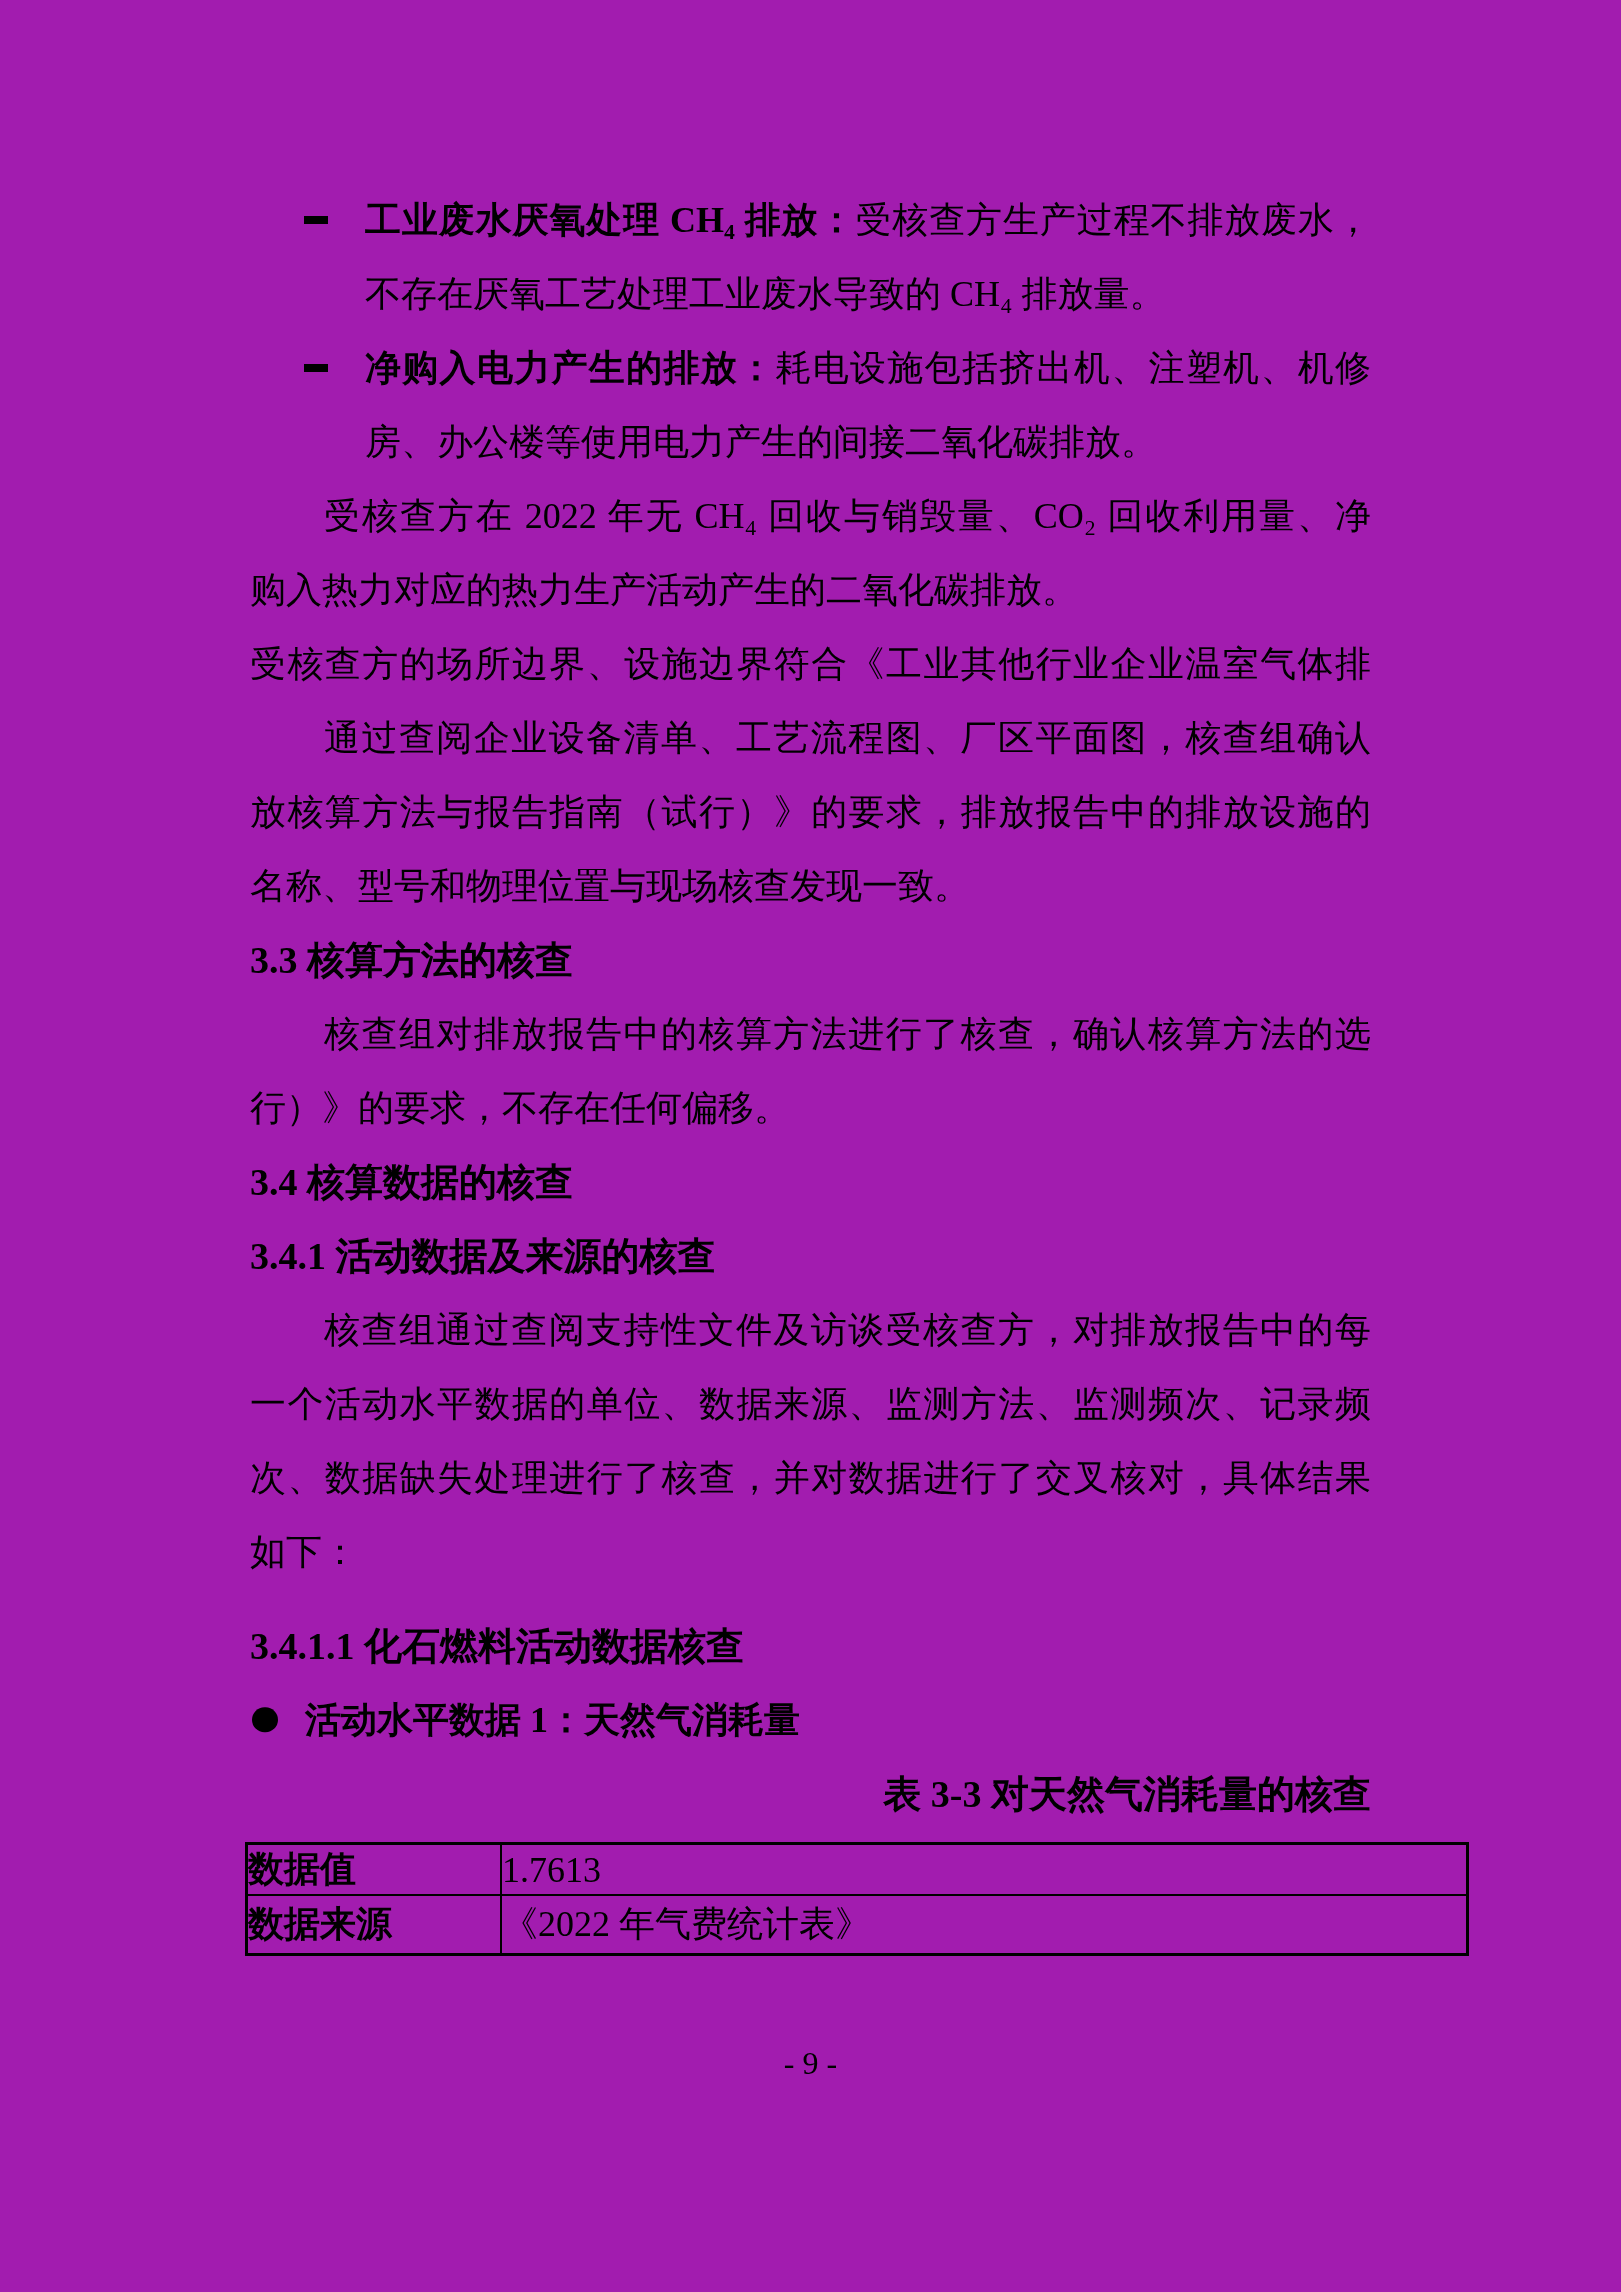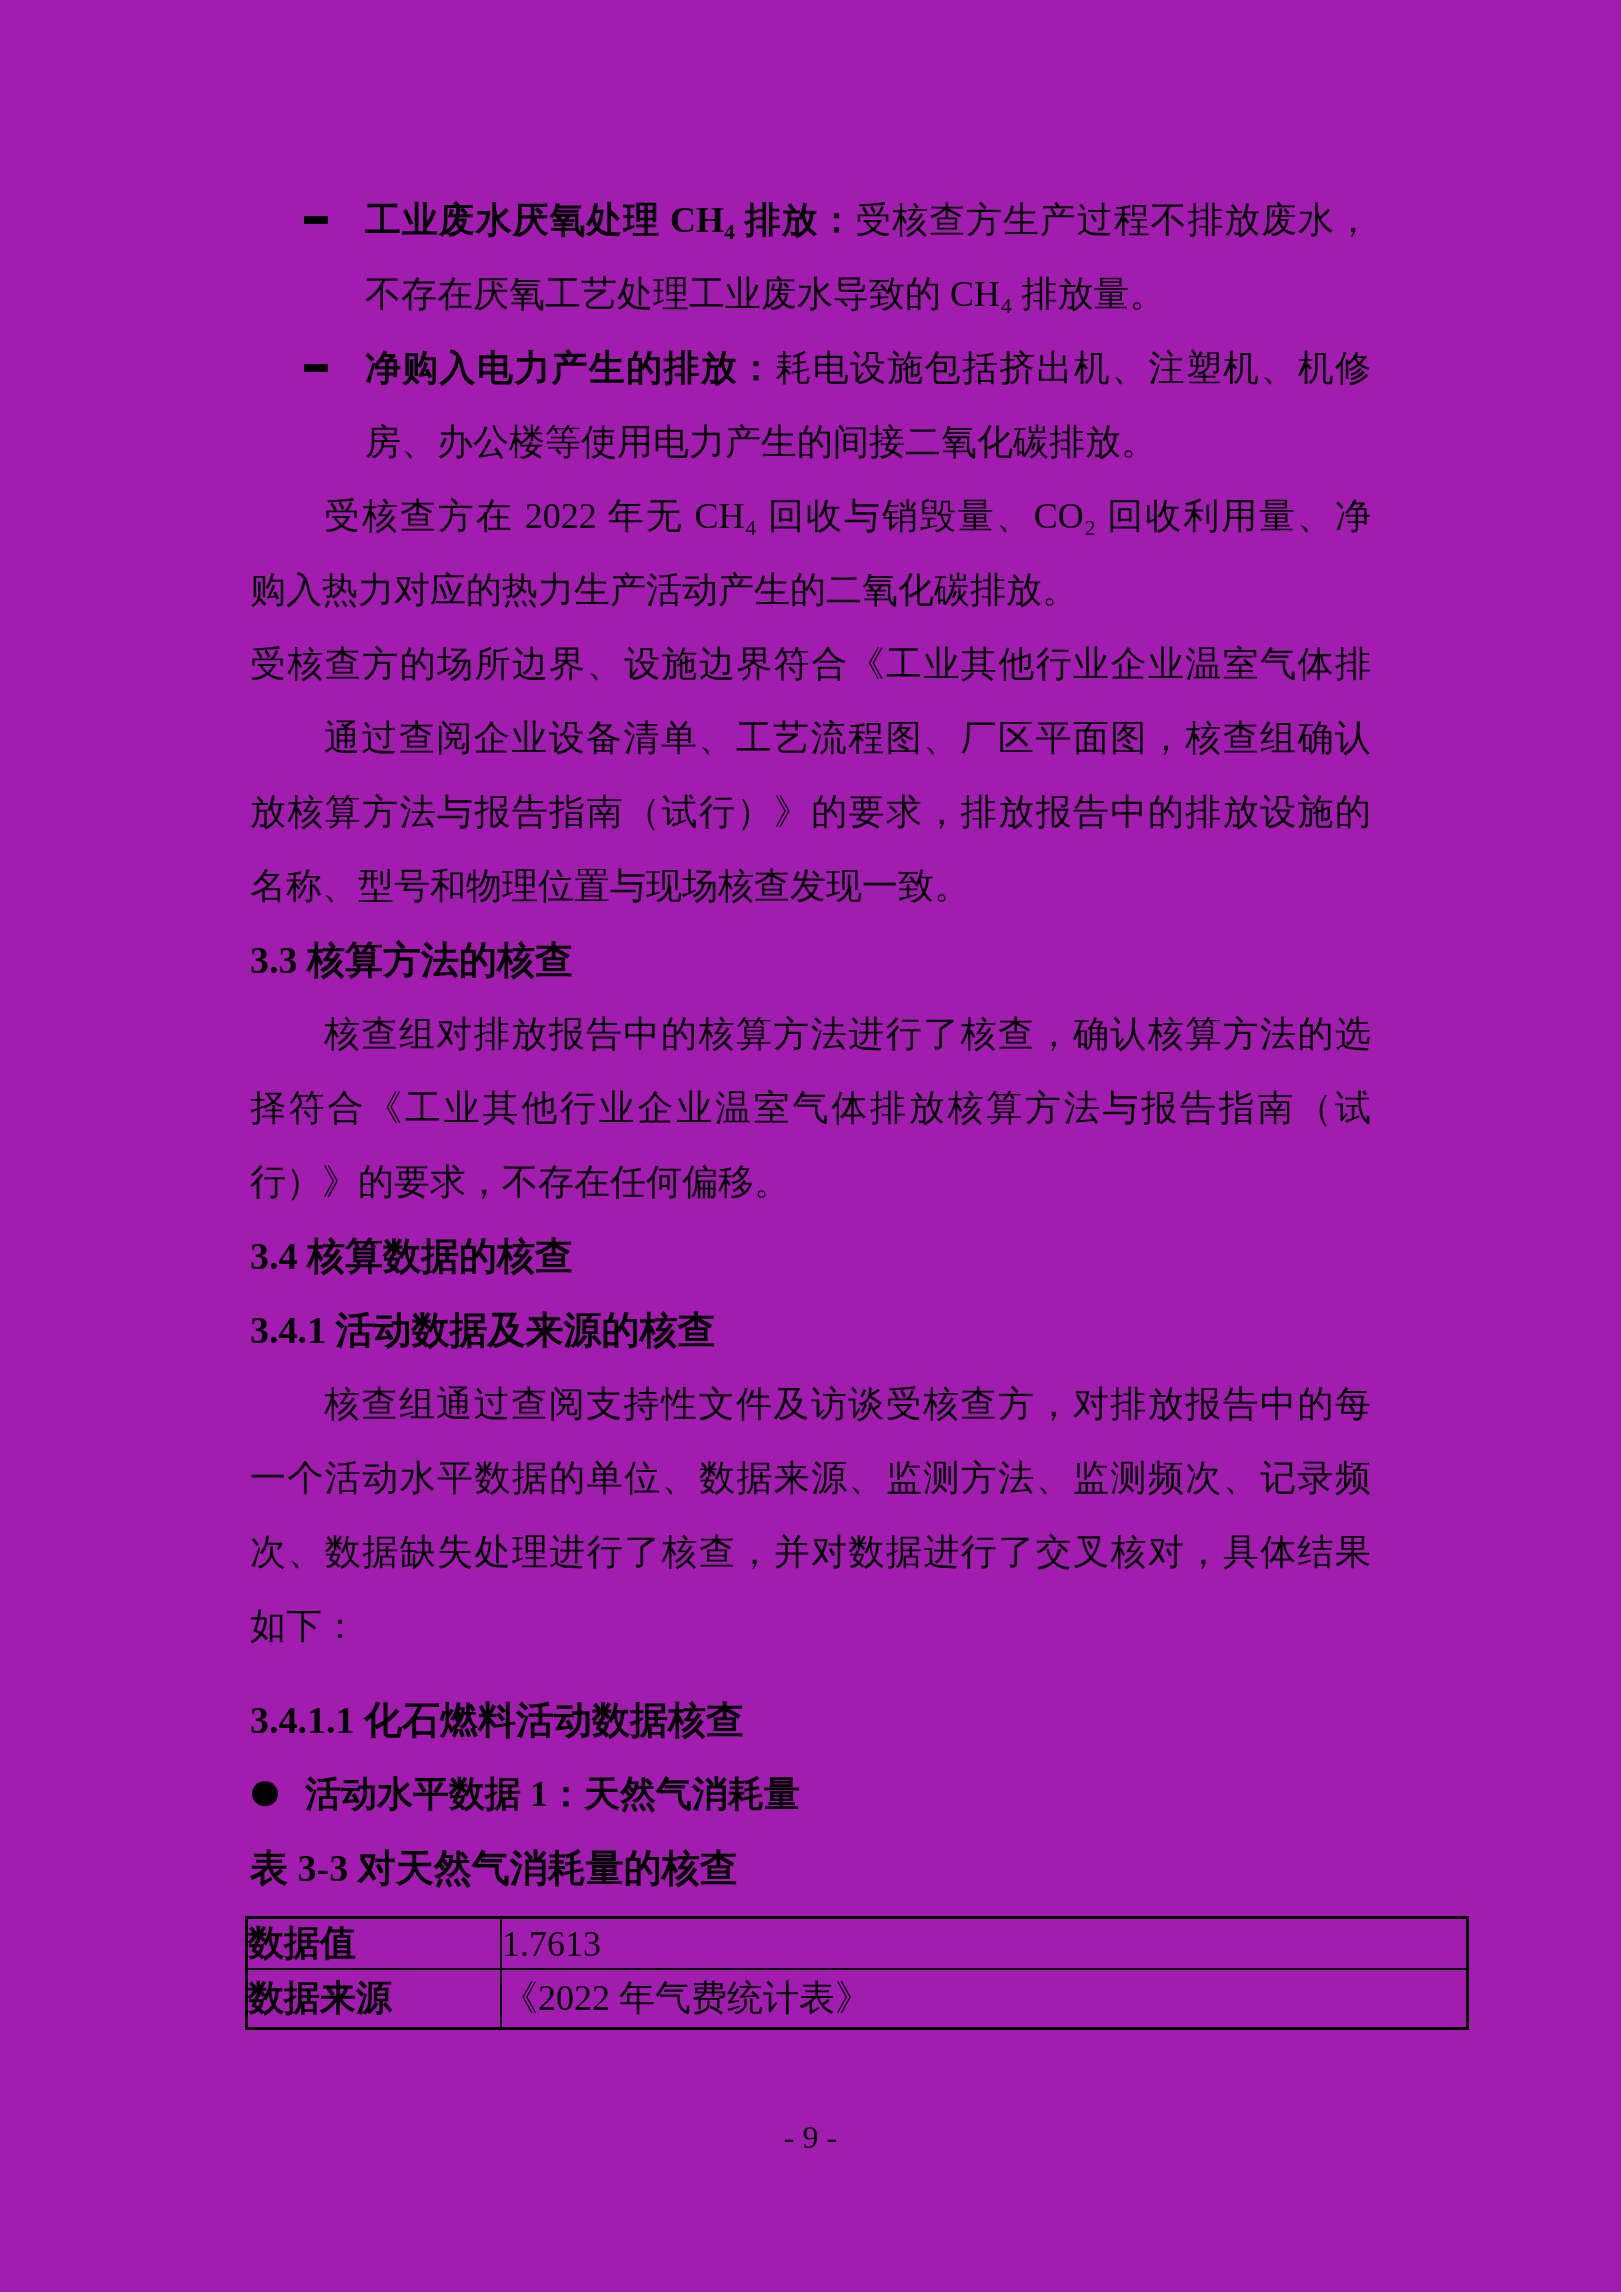--- a/index.html
+++ b/index.html
@@ -16,21 +16,21 @@
   
   .dash-item{position:relative;padding-left:115px;}
   .dash-cont{padding-left:115px;}
   .dash{position:absolute;left:54px;top:33px;width:23.5px;height:7.8px;background:#000;}
   
   .dot-item{position:relative;padding-left:55px;font-weight:bold;}
   .dot{position:absolute;left:2px;top:50%;transform:translateY(-50%);
        width:25.5px;height:25.5px;border-radius:50%;background:#000;}
   .heading{font-weight:bold;font-size:38px;}
   .heading-gap{margin-top:19.6px;}
-  .caption{font-weight:bold;text-align:left;font-size:38px;}
+  .caption{font-weight:bold;text-align:right;font-size:38px;}
   table.data{border-collapse:collapse;border:3.9px solid #000;margin-left:-4.9px;margin-top:11.8px;
              width:1224px;table-layout:fixed;padding-left:44px;}
   table.data td{border:2.9px solid #000;font-size:36px;vertical-align:middle;padding:0;}
   td.c1{width:252px;font-weight:bold;padding-left:17.6px;}
   td.c2{padding-left:23.5px;}
   tr.r1{height:49px;}
   tr.r2{height:51px;}
   tr.r3{height:59px;}
   .pagenum{margin-top:78px;height:59px;line-height:59px;text-align:center;font-size:32px;}
 </style>
@@ -56,21 +56,20 @@
     <div class="line">购入热力对应的热力生产活动产生的二氧化碳排放。</div>
 
     <div class="line fill">受核查方的场所边界、设施边界符合《工业其他行业企业温室气体排</div>
     <div class="line fill indent">通过查阅企业设备清单、工艺流程图、厂区平面图，核查组确认</div>
     <div class="line fill">放核算方法与报告指南（试行）》的要求，排放报告中的排放设施的</div>
     <div class="line">名称、型号和物理位置与现场核查发现一致。</div>
 
     <div class="line heading">3.3 核算方法的核查</div>
 
     <div class="line fill indent">核查组对排放报告中的核算方法进行了核查，确认核算方法的选</div>
-    <div class="line fill">择符合《工业其他行业企业温室气体排放核算方法与报告指南（试</div>
     <div class="line">行）》的要求，不存在任何偏移。</div>
 
     <div class="line heading">3.4 核算数据的核查</div>
     <div class="line heading">3.4.1 活动数据及来源的核查</div>
 
     <div class="line fill indent">核查组通过查阅支持性文件及访谈受核查方，对排放报告中的每</div>
     <div class="line fill">一个活动水平数据的单位、数据来源、监测方法、监测频次、记录频</div>
     <div class="line fill">次、数据缺失处理进行了核查，并对数据进行了交叉核对，具体结果</div>
     <div class="line">如下：</div>
 

